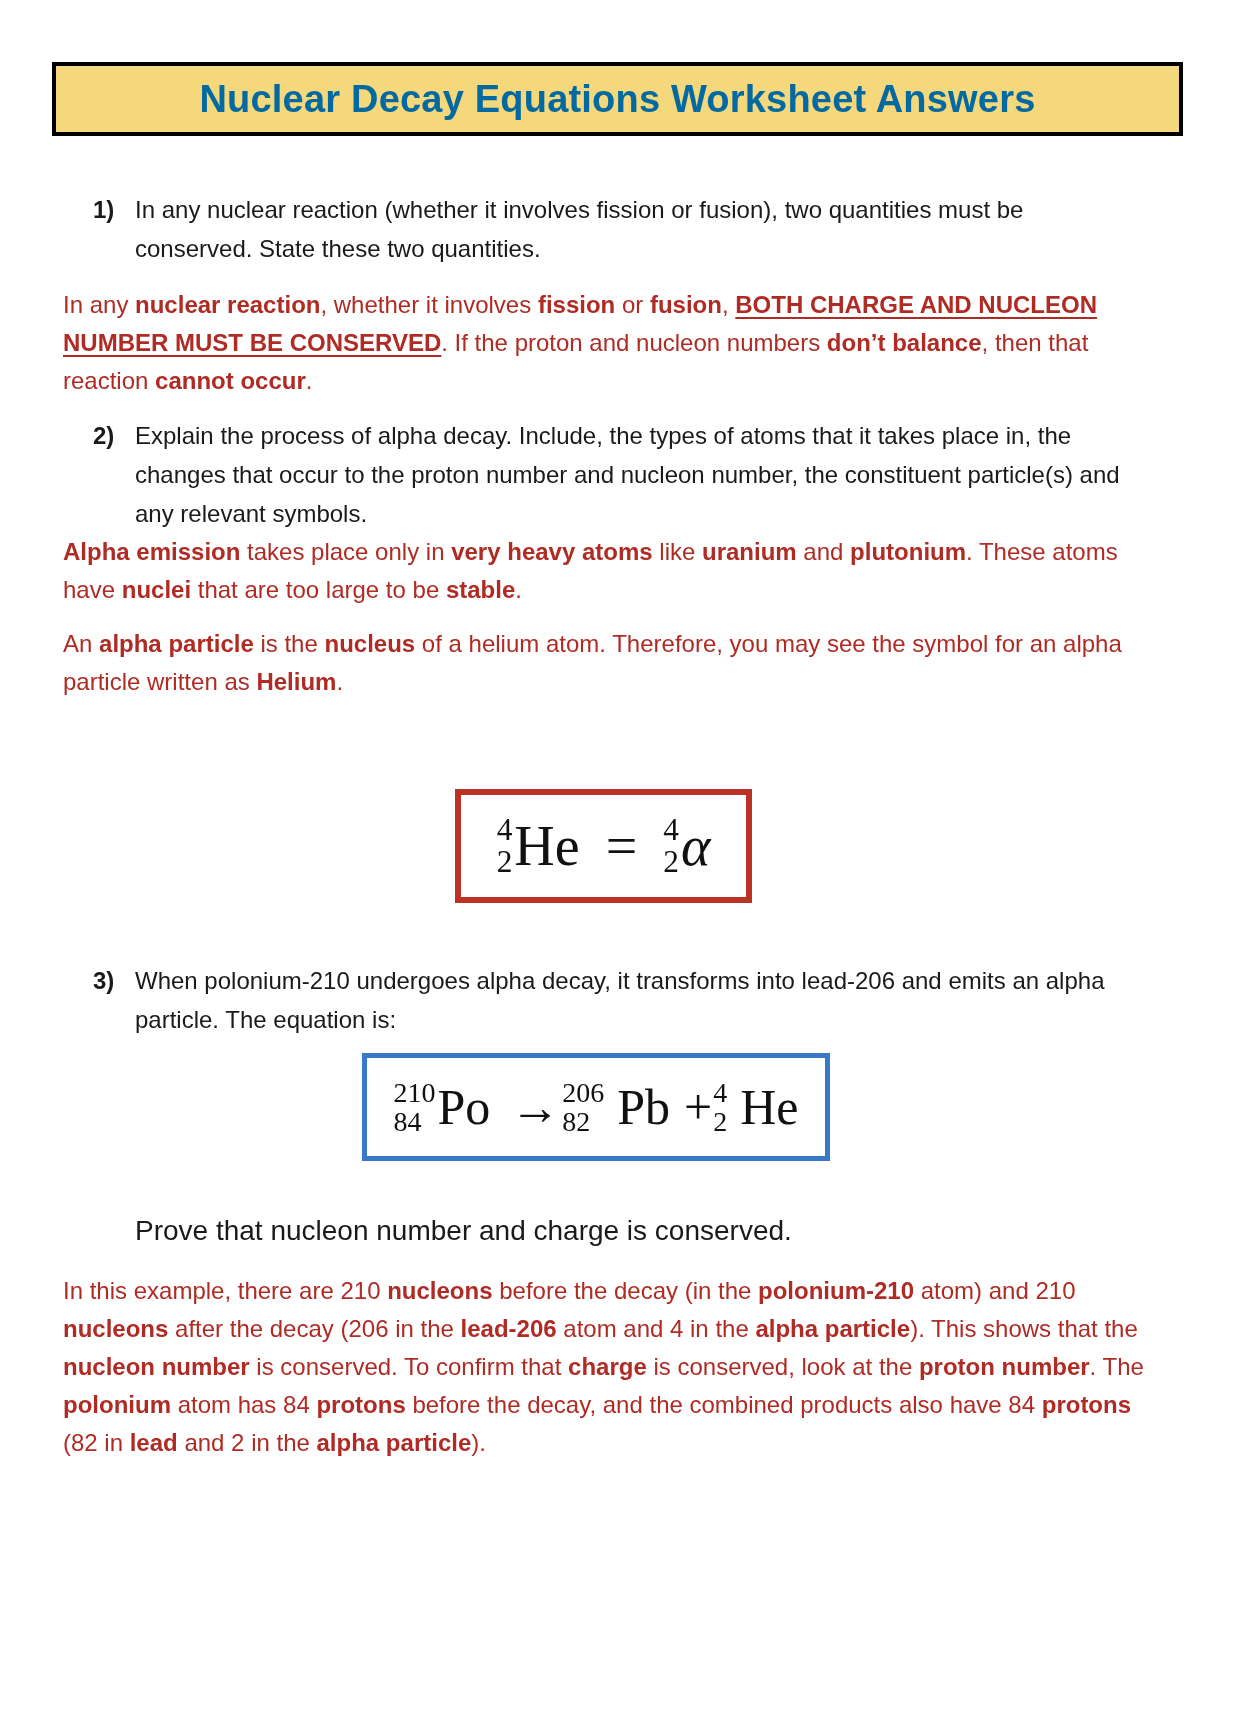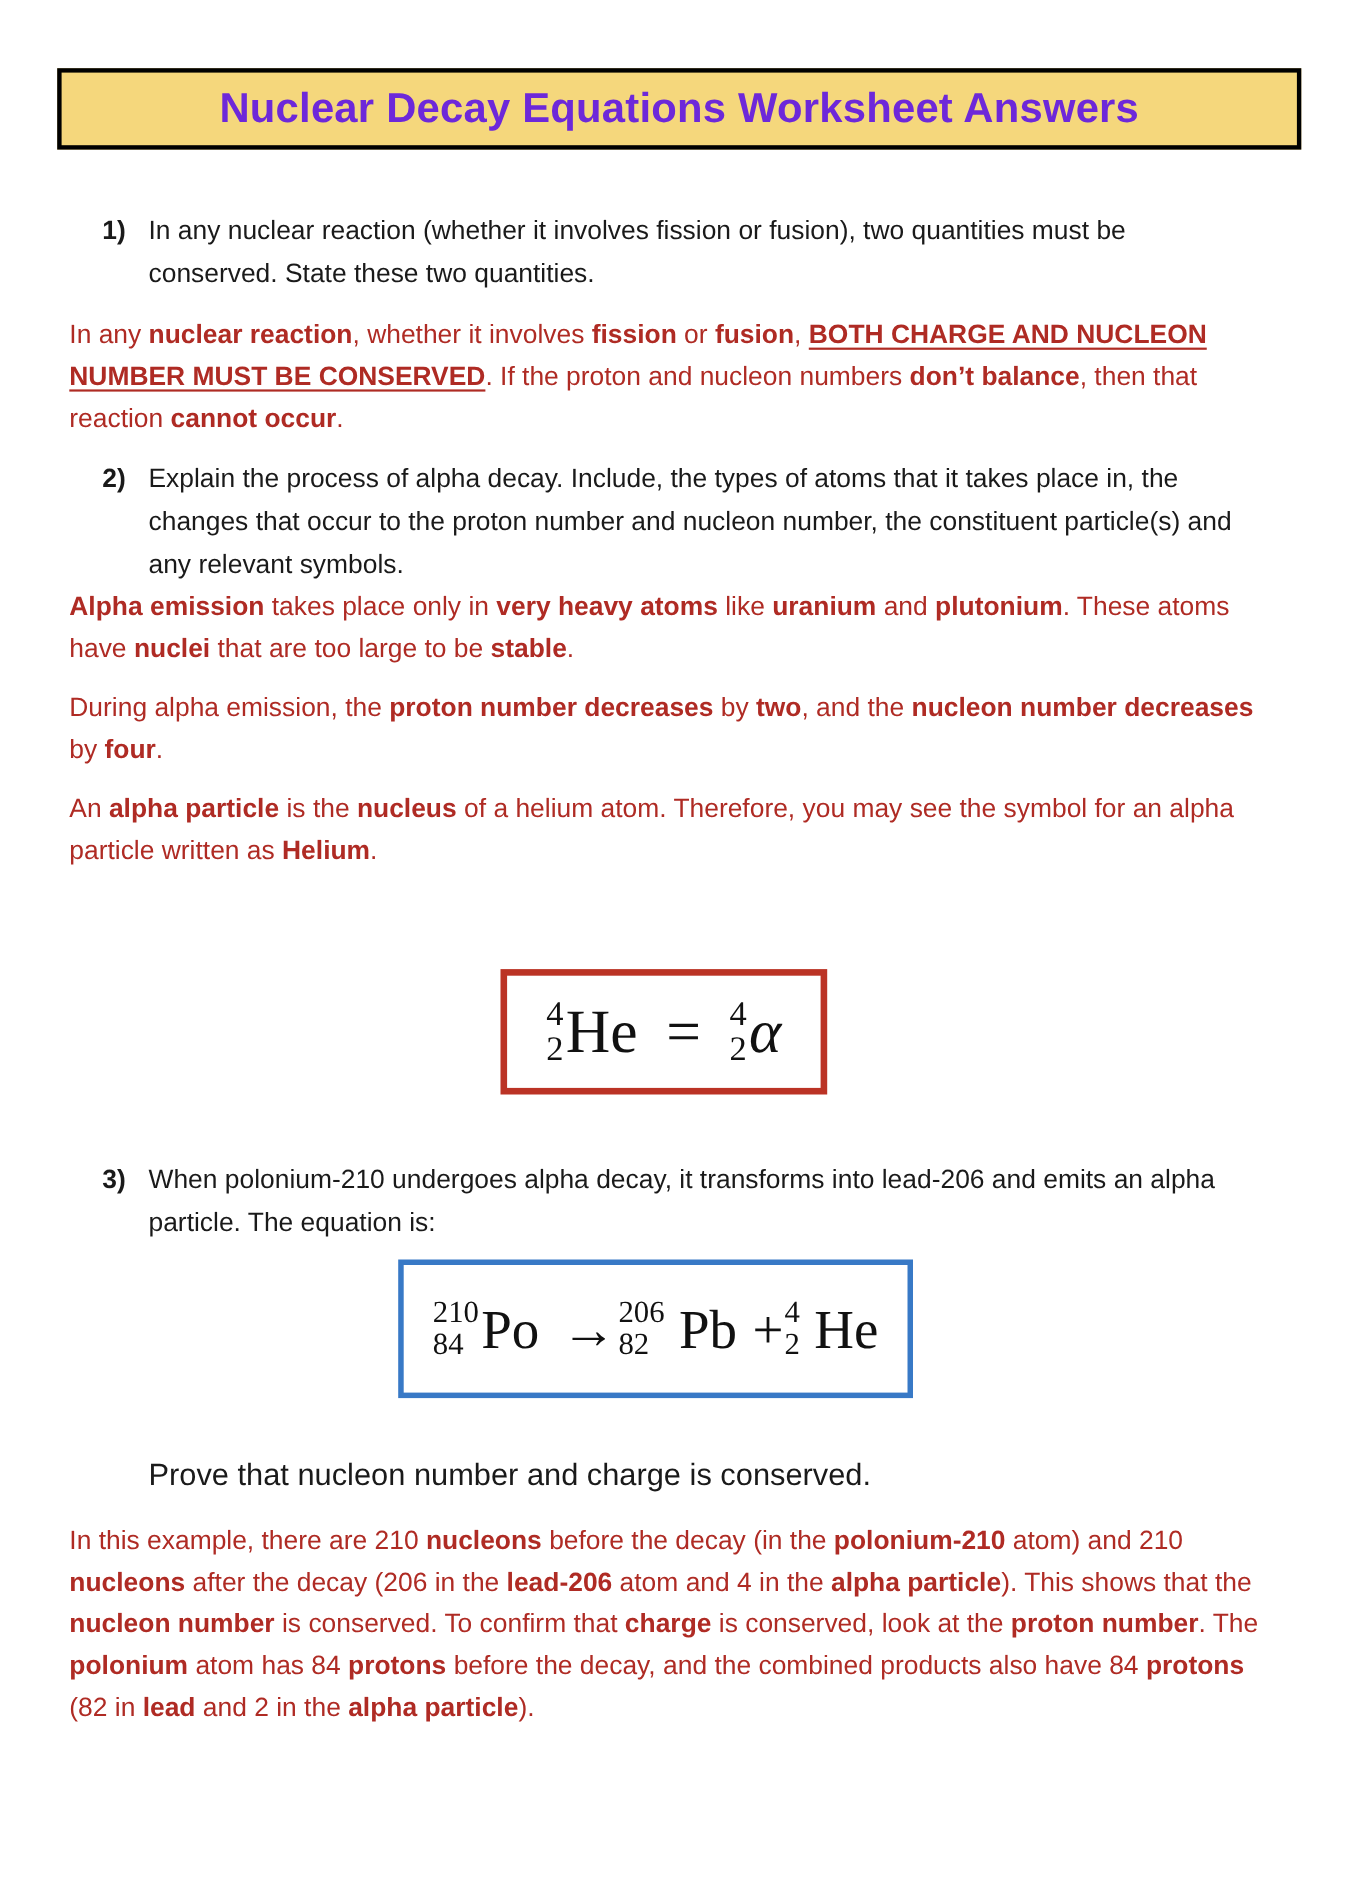--- a/index.html
+++ b/index.html
@@ -16,21 +16,21 @@
   
   .title-box {
     margin:62px 0 0 52px;
     width:1131px; height:74px;
     background:var(--header-bg, #F5D77C);
     border:4px solid #000;
     display:flex; align-items:center; justify-content:center;
   }
   .title-box .title-text {
     font-size:38px; font-weight:700; letter-spacing:0.2px;
-    color:#6d28d9;
+    color:#0369a1;
   }
 
   
   .question {
     margin-left:93px; width:1052px;
     display:flex;
     font-size:24px; line-height:39px;
   }
   .question .qnum {
     width:42px; flex:0 0 42px;
@@ -61,21 +61,21 @@
     display:flex; align-items:center; justify-content:center;
     background:#fff;
   }
   .eq-box.red {
     margin:88px 0 0 455px;
     width:297px; height:114px;
     border:6px solid var(--red-box-border, #BB3325);
   }
   .eq-box.blue {
     margin:14px 0 0 362px;
-    width:468px; height:126px;
+    width:468px; height:108px;
     border:5px solid var(--blue-box-border, #3879C6);
   }
   .equation {
     font-family:"Liberation Serif","DejaVu Serif",serif;
     color:#111;
     display:inline-flex; align-items:center;
     white-space:pre;
   }
   .eq-box.red  .equation { font-size:56px; }
   .eq-box.blue .equation { font-size:50px; }
@@ -115,21 +115,20 @@
   </div>
 
   <p class="answer" id="a1"><span>In any </span><span style="font-weight: 700;">nuclear reaction</span><span>, whether it involves </span><span style="font-weight: 700;">fission</span><span> or </span><span style="font-weight: 700;">fusion</span><span>, </span><span data-u="" style="font-weight: 700;">BOTH CHARGE AND NUCLEON NUMBER MUST BE CONSERVED</span><span>. If the proton and nucleon numbers </span><span style="font-weight: 700;">don’t balance</span><span>, then that reaction </span><span style="font-weight: 700;">cannot occur</span><span>.</span></p>
 
   <div class="question" id="q2">
     <span class="qnum">2)</span>
     <div class="qtext"><span>Explain the process of </span><span style="font-weight: 400;">alpha</span><span> decay. Include, the types of atoms that it takes place in, the changes that occur to the proton number and nucleon number, the constituent particle(s) and any relevant symbols.</span></div>
   </div>
 
   <p class="answer" id="a2a"><span style="font-weight: 700;">Alpha emission</span><span> takes place only in </span><span style="font-weight: 700;">very heavy atoms</span><span> like </span><span style="font-weight: 700;">uranium</span><span> and </span><span style="font-weight: 700;">plutonium</span><span>. These atoms have </span><span style="font-weight: 700;">nuclei</span><span> that are too large to be </span><span style="font-weight: 700;">stable</span><span>.</span></p>
-  <p class="answer" id="a2b"><span>During alpha emission, the </span><span style="font-weight: 700;">proton number decreases</span><span> by </span><span style="font-weight: 700;">two</span><span>, and the </span><span style="font-weight: 700;">nucleon number decreases</span><span> by </span><span style="font-weight: 700;">four</span><span>.</span></p>
   <p class="answer" id="a2c"><span>An </span><span style="font-weight: 700;">alpha particle</span><span> is the </span><span style="font-weight: 700;">nucleus</span><span> of a </span><span style="font-weight: 400;">helium atom</span><span>. Therefore, you may see the symbol for an alpha particle written as </span><span style="font-weight: 700;">Helium</span><span>.</span></p>
 
   <div class="eq-box red">
     <div class="equation"><span class="nuclide"><span class="prescripts"><span class="mass">4</span><span class="atomic">2</span></span><span class="symbol">He</span></span><span class="op eq">=</span><span class="nuclide"><span class="prescripts"><span class="mass">4</span><span class="atomic">2</span></span><span class="symbol italic">α</span></span></div>
   </div>
 
   <div class="question" id="q3">
     <span class="qnum">3)</span>
     <div class="qtext"><span>When polonium-210 undergoes alpha decay, it transforms into lead-206 and emits an alpha particle. The equation is:</span></div>
   </div>

